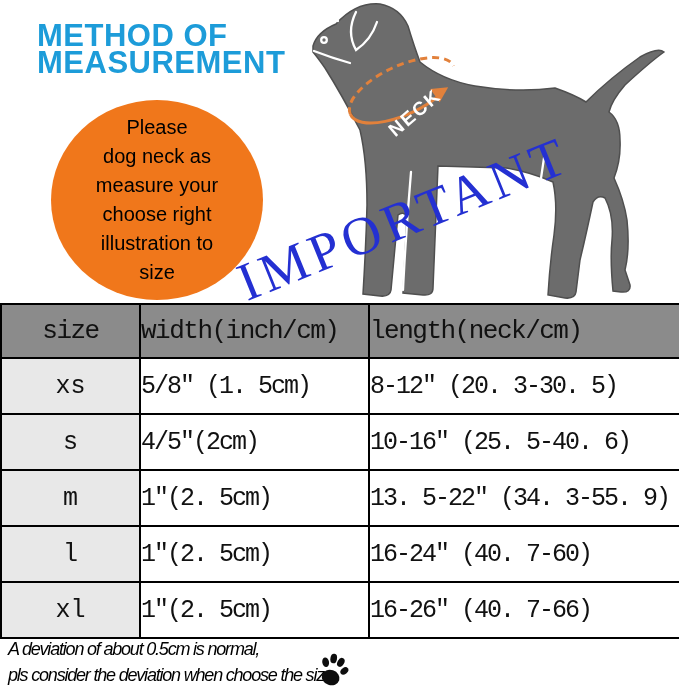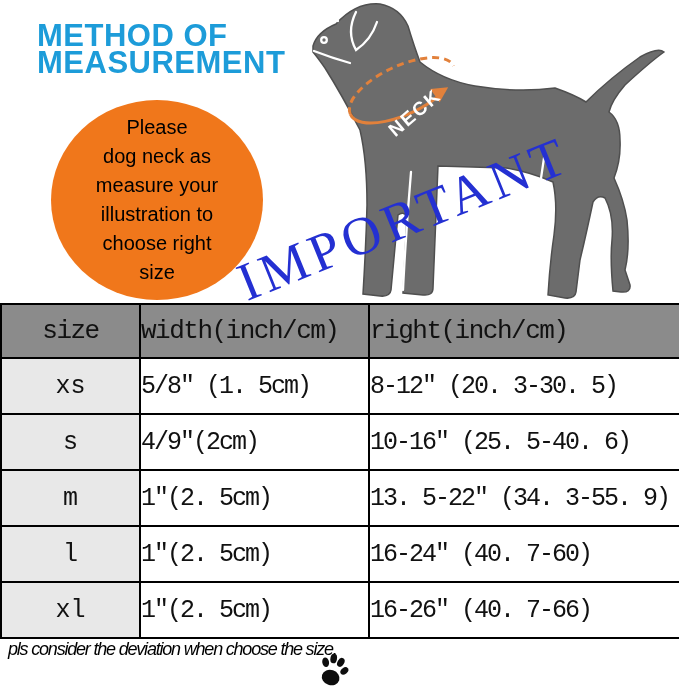--- a/index.html
+++ b/index.html
@@ -65,22 +65,22 @@
 
   <div class="title">
     <div>METHOD OF</div>
     <div>MEASUREMENT</div>
   </div>
 
   <div class="bubble">
     <div>Please</div>
     <div>dog neck as</div>
     <div>measure your</div>
+    <div>choose right</div>
     <div>illustration to</div>
-    <div>choose right</div>
     <div>size</div>
   </div>
 
   <svg class="dog-svg" width="399" height="310" viewBox="0 0 399 310">
     <path fill="#6c6c6c" stroke="#4f4f4f" stroke-width="1.5" d="M 33,46 Q 37,32 56,24 Q 76,2 100,4 Q 120,8 128,26 Q 134,46 140,62
          Q 162,80 195,86 Q 238,93 275,88 Q 295,95 306,102 Q 330,78 360,57
          Q 378,47 384,52 Q 370,62 345,85 Q 332,100 329,112 Q 340,120 340,140
          Q 341,160 334,178 Q 344,200 347,220 Q 350,250 345,270 L 350,285
          Q 351,293 341,292 L 333,291 Q 330,260 332,240 Q 334,215 325,198
          Q 318,194 313,202 Q 306,235 300,260 L 296,292 Q 295,299 285,298
@@ -109,32 +109,32 @@
   <table class="size-table">
     <colgroup>
       <col style="width:139px">
         <col style="width:229px">
         <col style="width:311px">
     </colgroup>
     <thead>
       <tr>
         <th>size</th>
         <th class="left">width(inch/cm)</th>
-        <th class="left">right(inch/cm)</th>
+        <th class="left">length(neck/cm)</th>
       </tr>
     </thead>
     <tbody>
       <tr>
         <td class="rowlabel">xs</td>
         <td class="left">5/8″ (1. 5cm)</td>
         <td class="left">8-12″ (20. 3-30. 5)</td>
       </tr>
       <tr>
         <td class="rowlabel">s</td>
-        <td class="left">4/9″(2cm)</td>
+        <td class="left">4/5″(2cm)</td>
         <td class="left">10-16″ (25. 5-40. 6)</td>
       </tr>
       <tr>
         <td class="rowlabel">m</td>
         <td class="left">1″(2. 5cm)</td>
         <td class="left">13. 5-22″ (34. 3-55. 9)</td>
       </tr>
       <tr>
         <td class="rowlabel">l</td>
         <td class="left">1″(2. 5cm)</td>
@@ -142,20 +142,21 @@
       </tr>
       <tr>
         <td class="rowlabel">xl</td>
         <td class="left">1″(2. 5cm)</td>
         <td class="left">16-26″ (40. 7-66)</td>
       </tr>
     </tbody>
   </table>
 
   <div class="footnote">
+    <div>A deviation of about 0.5cm is normal,</div>
     <div>pls consider the deviation when choose the size.</div>
   </div>
 
   <svg class="paw" width="36" height="38" viewBox="0 0 36 38">
     <g fill="#0d0d0d" transform="rotate(18 18 19)">
       <ellipse cx="8" cy="12" rx="3.4" ry="4.8" transform="rotate(-28 8 12)"></ellipse>
       <ellipse cx="14.5" cy="6" rx="3.3" ry="4.8" transform="rotate(-8 14.5 6)"></ellipse>
       <ellipse cx="22.5" cy="7.5" rx="3.3" ry="4.8" transform="rotate(12 22.5 7.5)"></ellipse>
       <ellipse cx="28.5" cy="14.5" rx="3.1" ry="4.4" transform="rotate(34 28.5 14.5)"></ellipse>
       <ellipse cx="17.5" cy="25" rx="9" ry="7.6"></ellipse>

